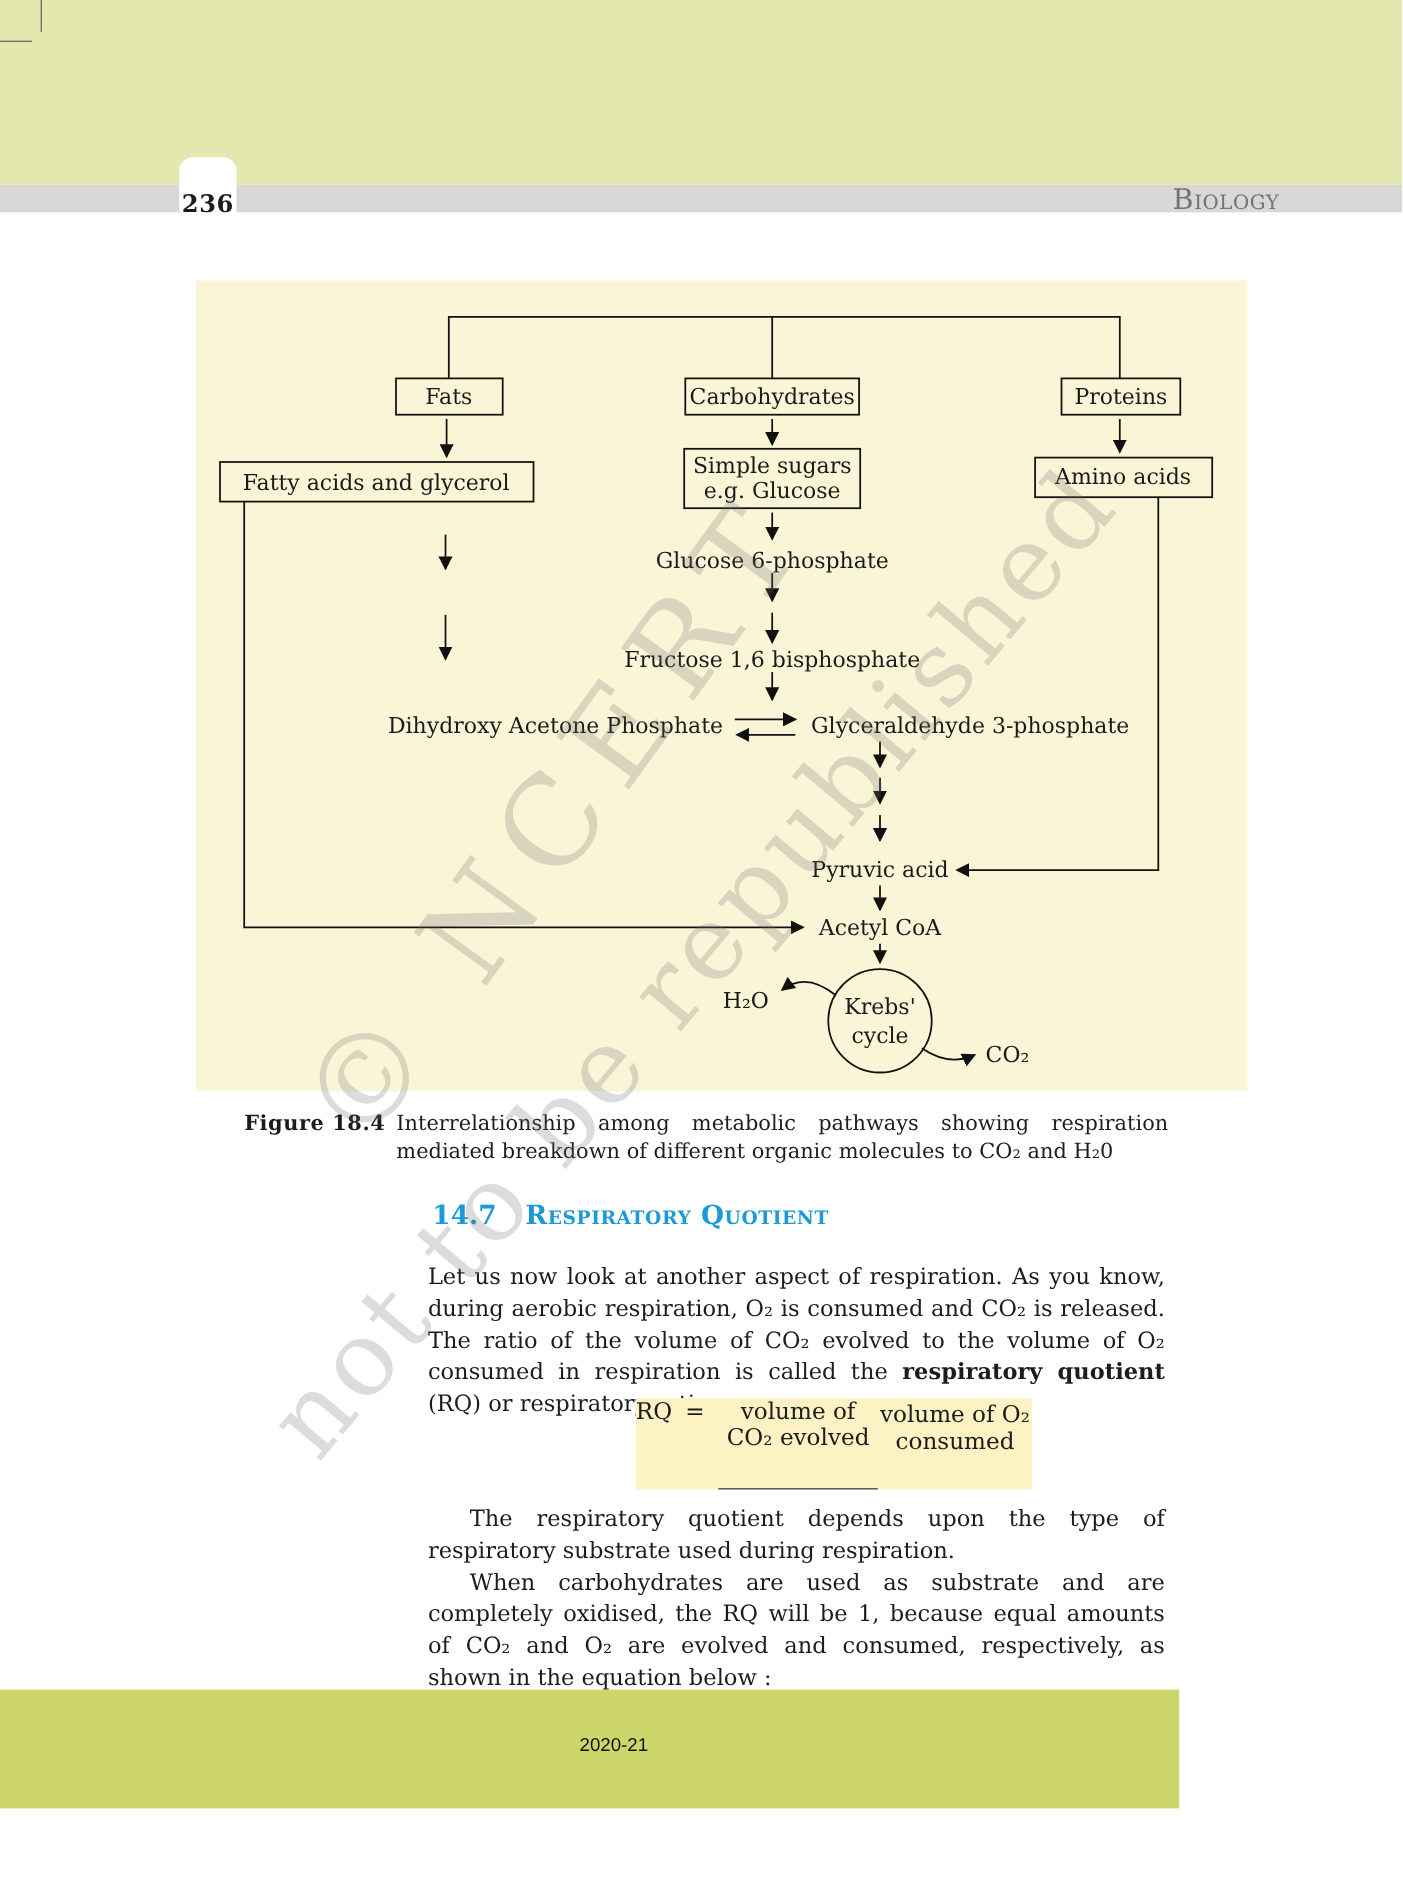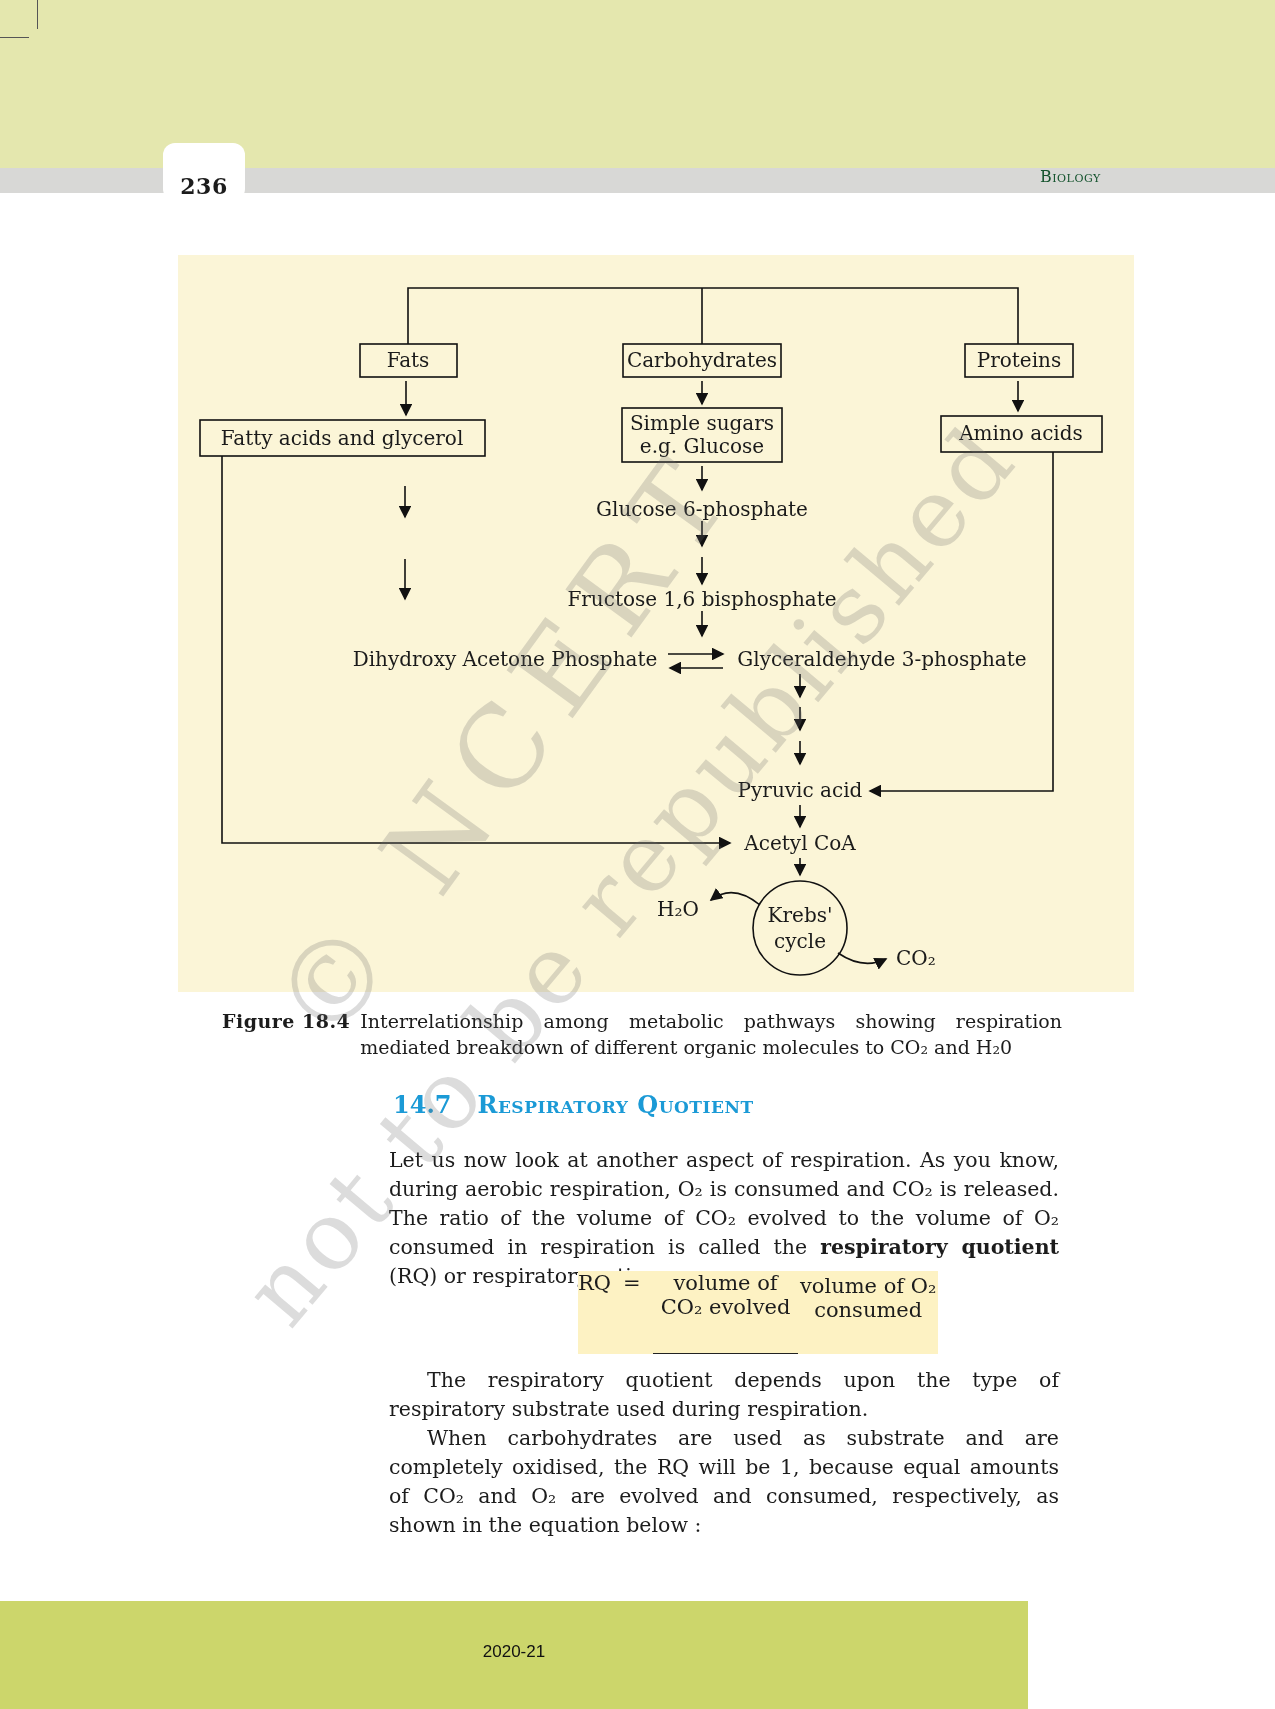--- a/index.html
+++ b/index.html
@@ -3,24 +3,24 @@
 <meta charset="utf-8">
 <style>
   html,body{margin:0;padding:0;background:#fff;}
   .page{position:relative;width:1275px;height:1709px;background:#ffffff;overflow:hidden;
         font-family:"DejaVu Serif","Liberation Serif",serif;color:#1c1c1c;}
   
   .band-top{position:absolute;left:0;top:0;width:1275px;height:168px;background:#e4e7ae;}
   .band-gray{position:absolute;left:0;top:168px;width:1275px;height:25px;background:#d8d8d6;}
   .crop-v{position:absolute;left:37px;top:0;width:1px;height:29px;background:#555;}
   .crop-h{position:absolute;left:0;top:37px;width:29px;height:1px;background:#555;}
-  .page-tab{position:absolute;left:163px;top:143px;width:82px;height:58px;background:#ffffff;
+  .page-tab{position:absolute;left:163px;top:143px;width:52px;height:58px;background:#ffffff;
             border-radius:12px;display:flex;align-items:flex-end;justify-content:center;padding-bottom:2px;box-sizing:border-box;}
   .page-tab span{font-weight:bold;font-size:22px;letter-spacing:.5px;}
-  .running-head{position:absolute;left:1040px;top:167px;font-variant:small-caps;font-size:16px;color:#14532d;letter-spacing:.5px;}
+  .running-head{position:absolute;left:1066px;top:167px;font-variant:small-caps;font-size:26px;color:#737373;letter-spacing:.5px;}
   
   .figure-box{position:absolute;left:178px;top:255px;width:956px;height:737px;background:#fbf5d7;}
   .figure-box svg{position:absolute;left:0;top:0;}
   
   .caption{position:absolute;left:222px;top:1008px;width:840px;display:flex;font-size:19px;line-height:26px;}
   .caption .cap-label{font-weight:bold;white-space:nowrap;margin-right:10px;letter-spacing:.5px;}
   .caption .cap-text{text-align:justify;}
   
   .section-heading{position:absolute;left:393px;top:1090px;margin:0;display:flex;gap:26px;
       color:#1b9ad6;font-size:24px;font-weight:bold;}
@@ -30,22 +30,22 @@
   .p1{top:1146px;}
   .p2{top:1366px;text-indent:38px;}
   .p3{top:1424px;text-indent:38px;}
   
   .eq-box{position:absolute;left:578px;top:1271px;width:360px;height:83px;background:#fdf2c3;
           display:flex;justify-content:center;gap:12px;font-size:21px;}
   .frac{display:inline-flex;flex-direction:row;text-align:center;}
   .frac .num{padding:0 6px 3px 6px;border-bottom:1.6px solid #222;}
   .frac .den{padding-top:3px;}
   
-  .band-bottom{position:absolute;left:0;top:1601px;width:1028px;height:108px;background:#ccd66b;
-               display:flex;align-items:center;justify-content:center;}
+  .band-bottom{position:absolute;left:0;top:1536px;width:1028px;height:108px;background:#ccd66b;
+               display:flex;align-items:center;justify-content:center;padding-left:44px;}
   .band-bottom span{font-family:"Liberation Sans",sans-serif;font-size:17px;color:#111;margin-top:-6px;}
   
   .wm{position:absolute;color:#6f6f6f;opacity:.24;pointer-events:none;white-space:nowrap;
       font-family:"DejaVu Serif",serif;text-align:center;z-index:9;}
   .wm1{left:125px;top:680px;width:760px;font-size:112px;letter-spacing:18px;transform:rotate(-54deg);}
   .wm2{left:55px;top:820px;width:1150px;font-size:95px;letter-spacing:5px;transform:rotate(-50deg);}
   
   text{font-family:"DejaVu Serif","Liberation Serif",serif;font-size:20px;fill:#1a1a1a;}
 </style>
 </head>

